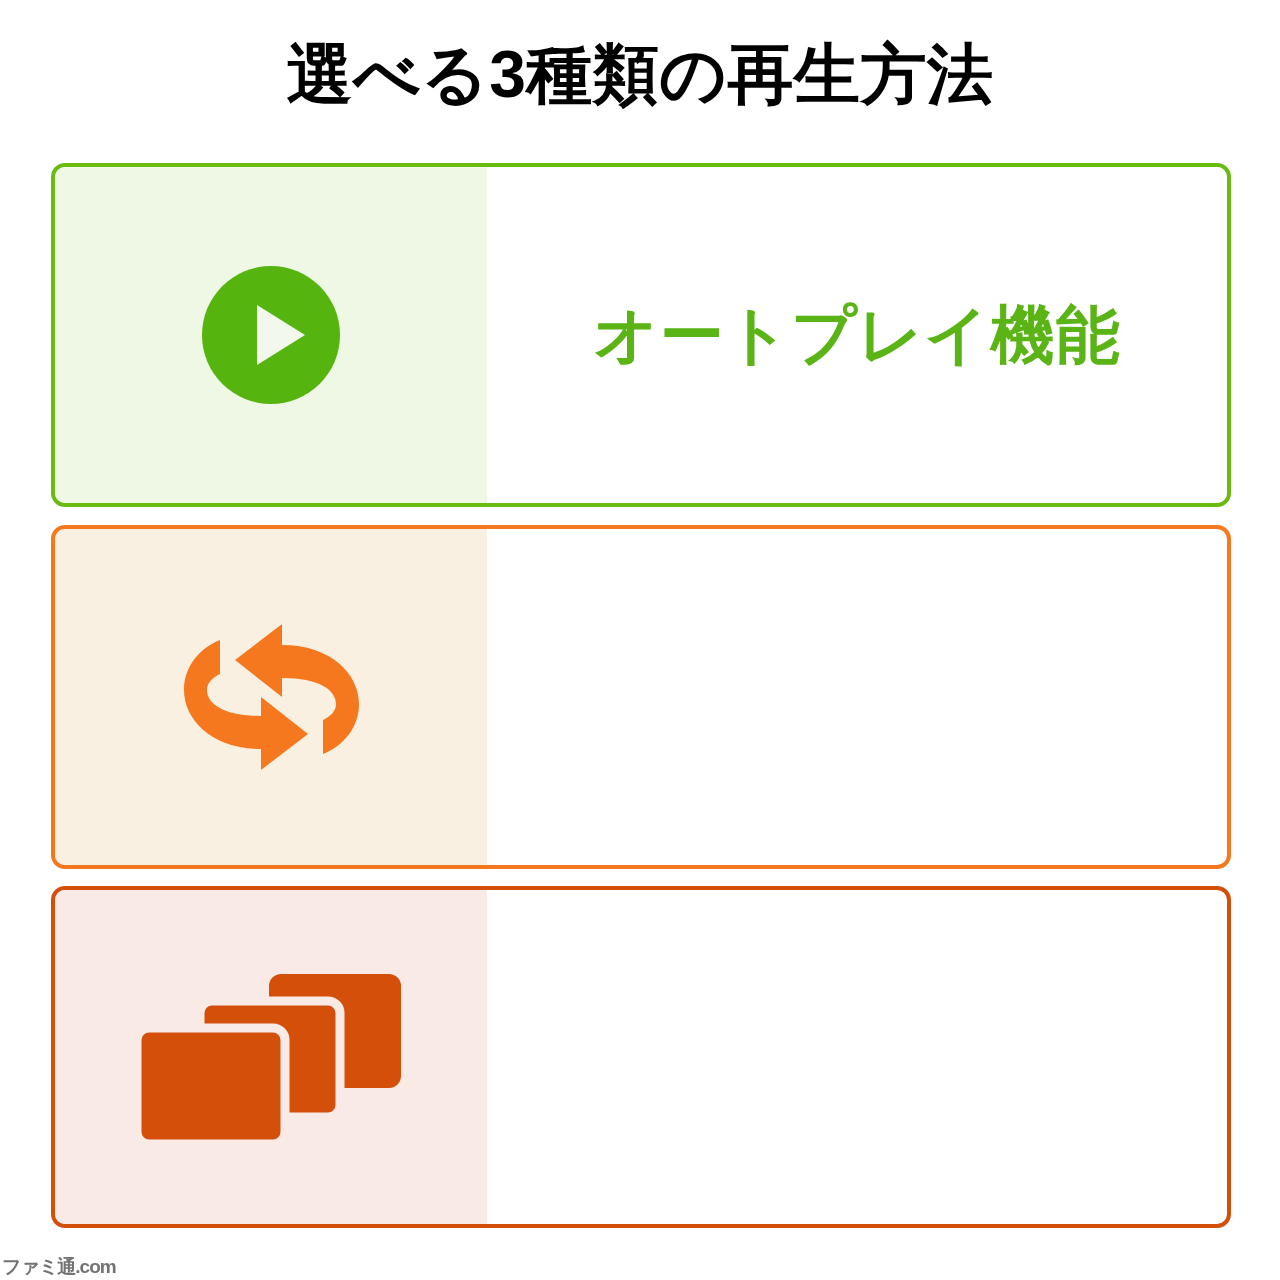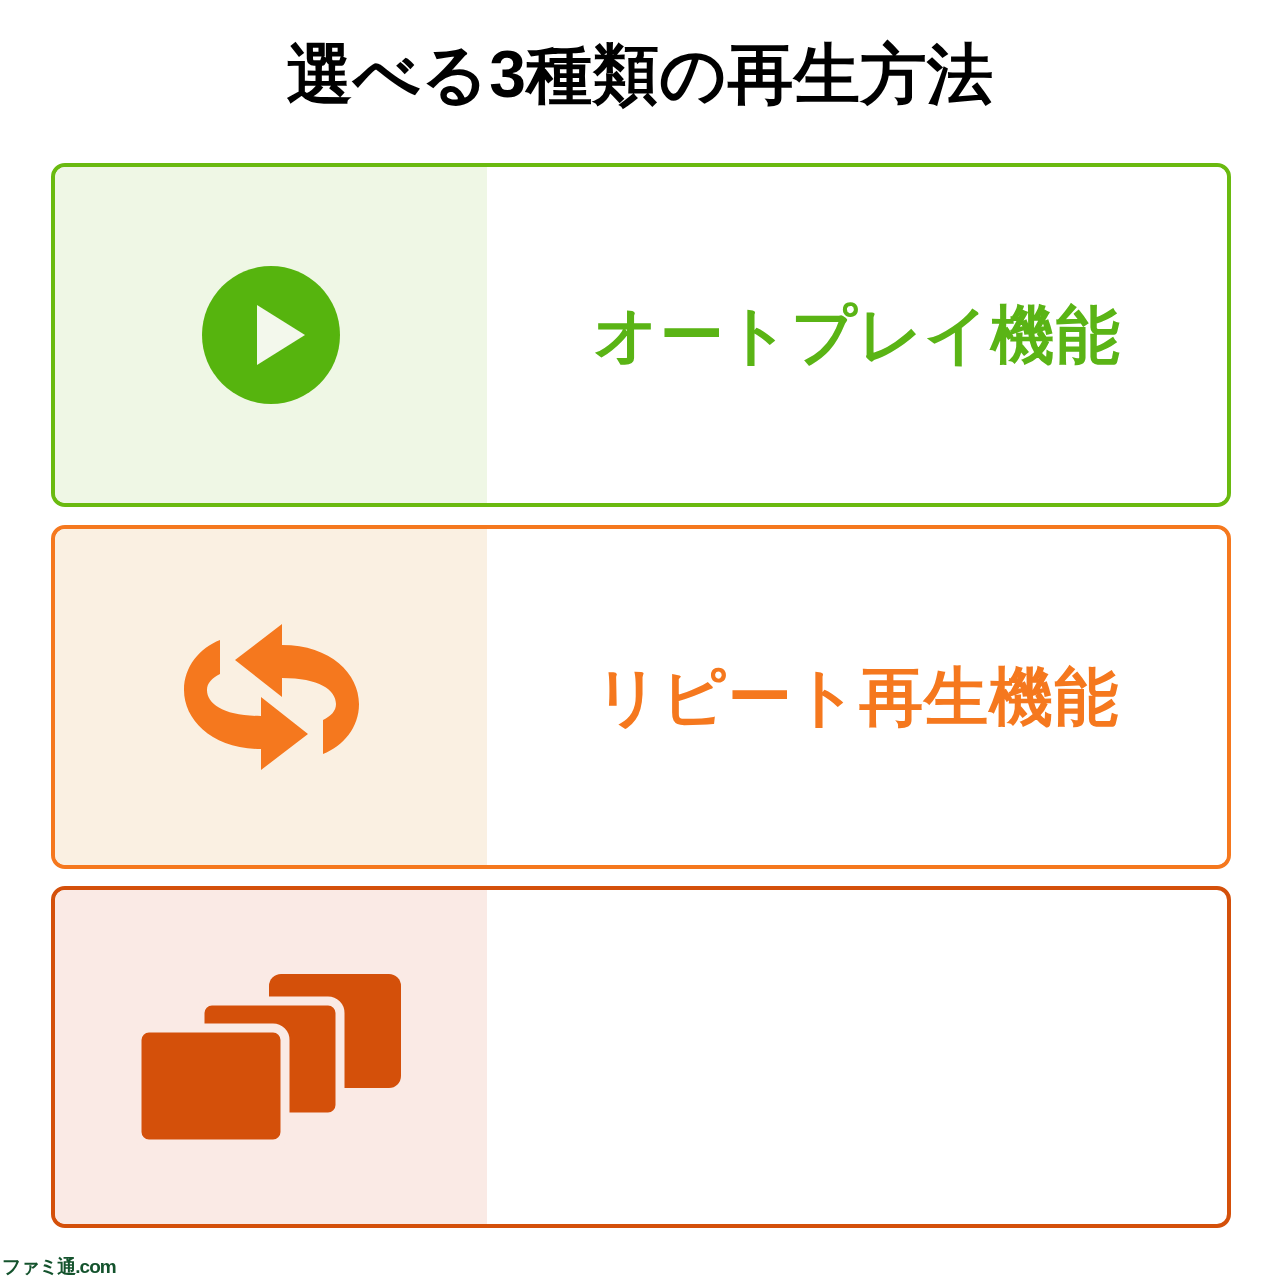--- a/index.html
+++ b/index.html
@@ -99,21 +99,21 @@
   
   .icon-slides { width: 276px; height: 182px; display: block; }
 
   
   .watermark {
     position: absolute;
     left: 2px;
     bottom: 2px;
     font-size: 19px;
     font-weight: 700;
-    color: #14532d;
+    color: #737373;
     letter-spacing: -1px;
     line-height: 22px;
     white-space: nowrap;
   }
 </style>
 </head>
 <body>
 
 <div class="page">
 
@@ -153,23 +153,20 @@
                    C 11 54, 27 36, 47 28
                    L 47 62
                    C 39 66, 34 71, 34 78
                    C 34 92, 51 104, 88 104
                    L 88 85
                    L 135 122
                    L 88 158 Z" fill="#f5781e"></path>
         </svg>
       </span>
     </div>
-    <div class="label-panel">
-      <span class="card-label">リピート再生機能</span>
-    </div>
   </div>
 
   <div class="card card-3">
     <div class="icon-panel">
       <span>
         <svg class="icon-slides" viewBox="0 0 276 182" xmlns="http://www.w3.org/2000/svg">
 
           <rect x="136" y="8" width="132" height="114" rx="12" ry="12" fill="#d4500a"></rect>
 
           <rect x="67" y="35" width="140" height="116" rx="12" ry="12" fill="#d4500a" stroke="#faeae5" stroke-width="9"></rect>

